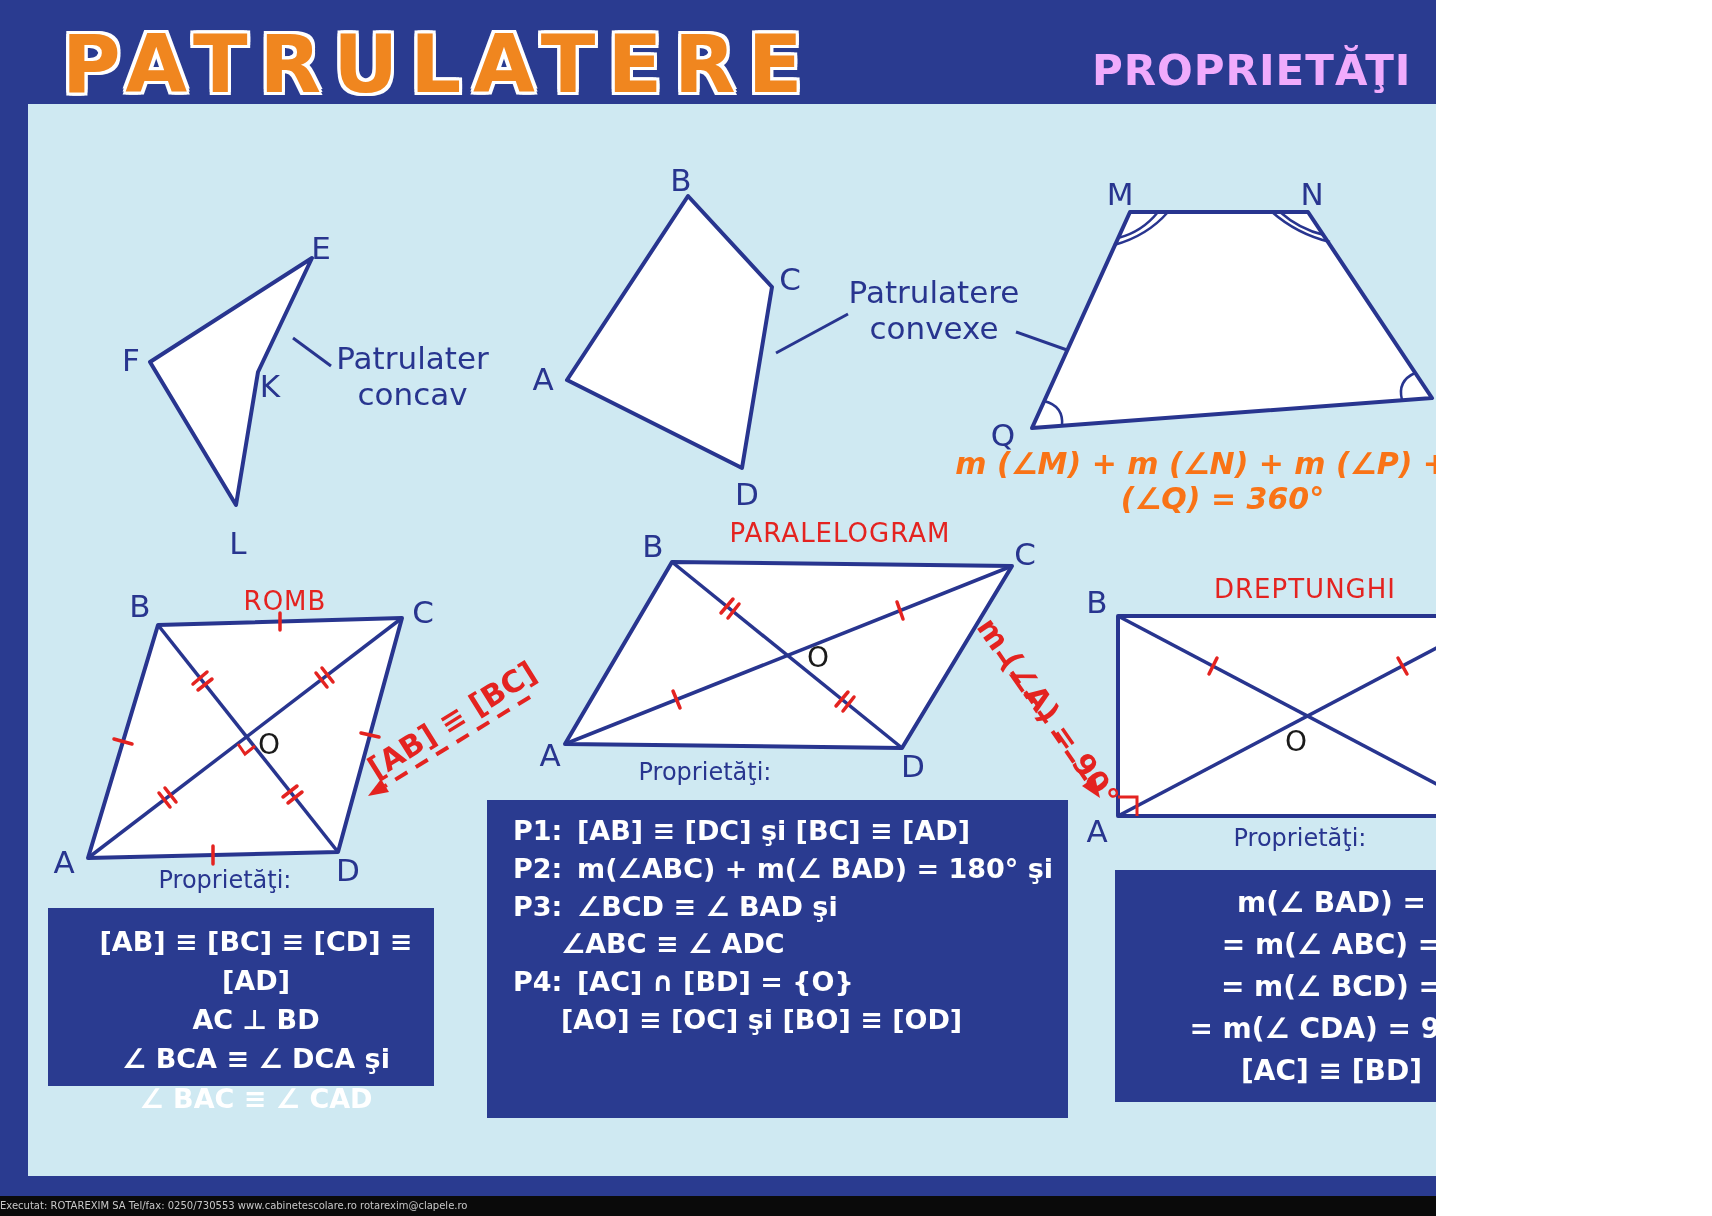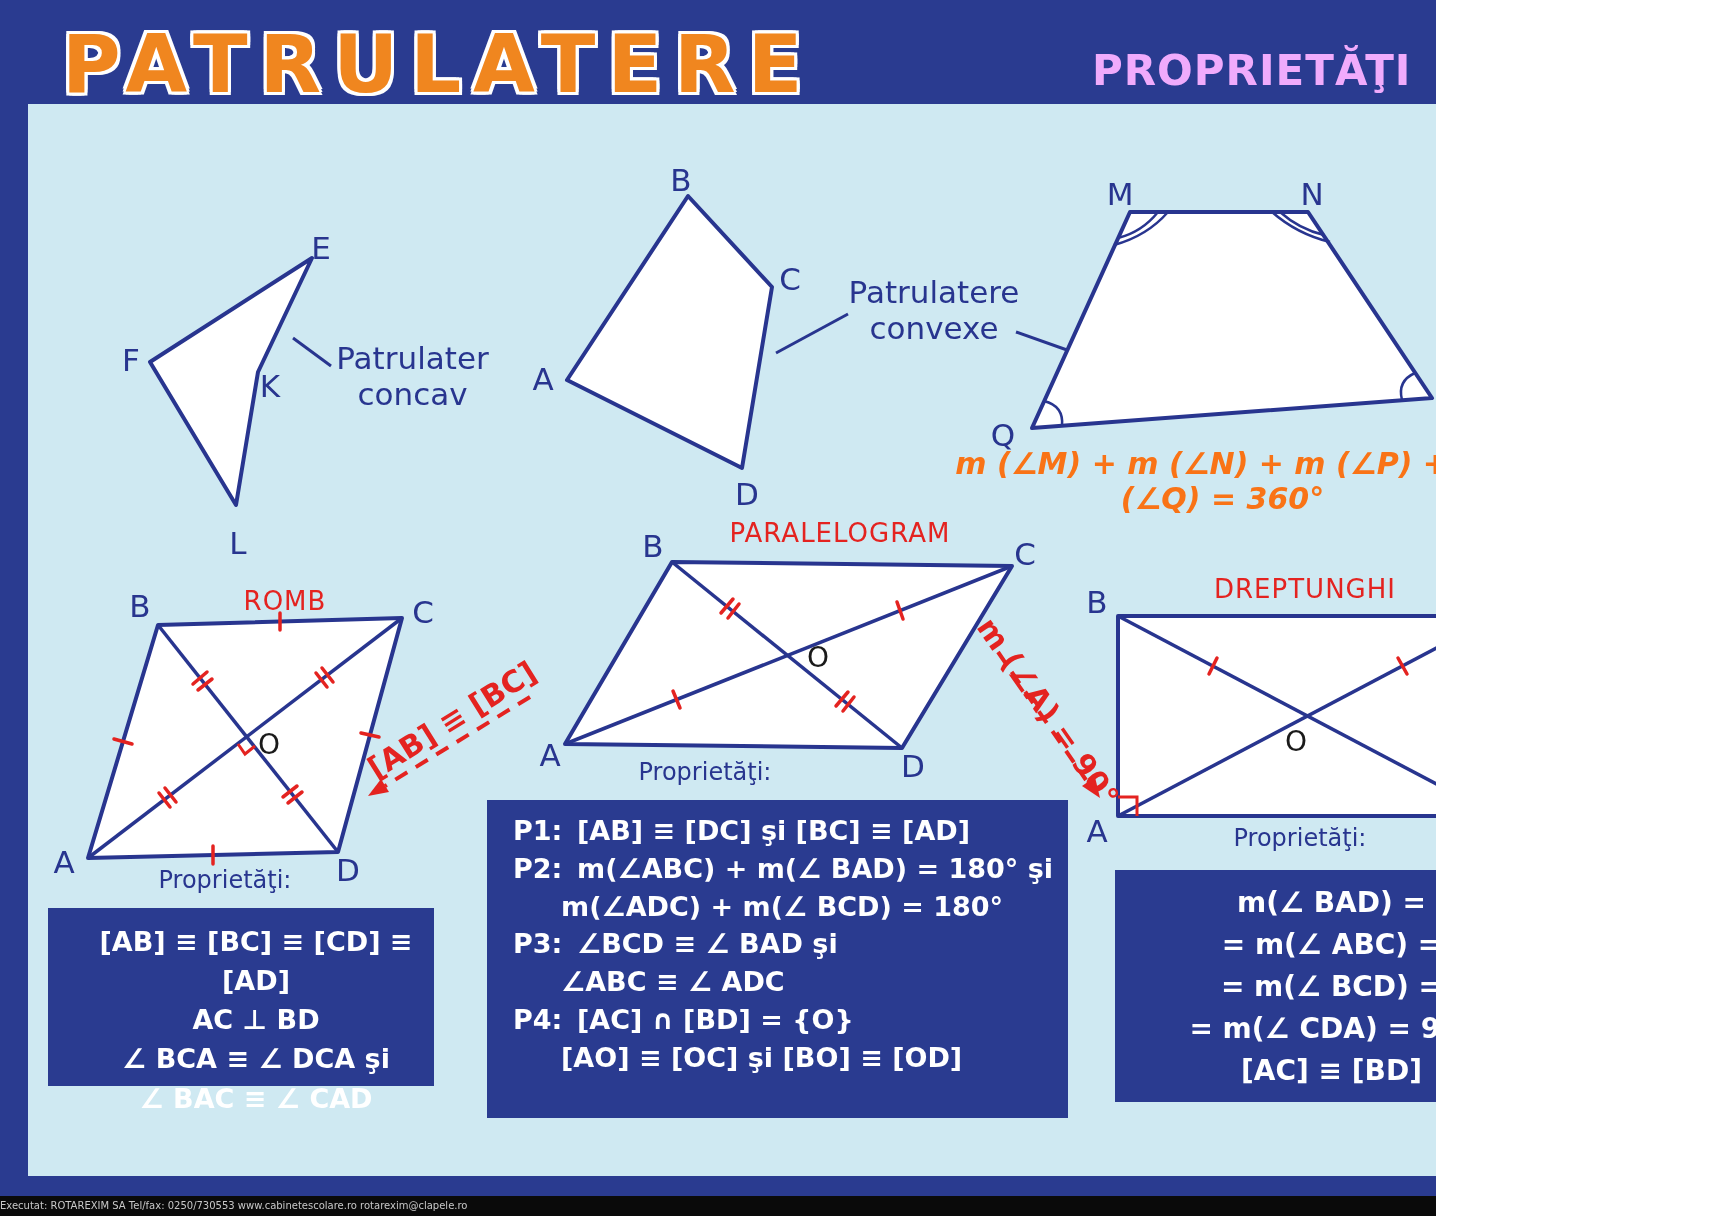--- a/index.html
+++ b/index.html
@@ -203,23 +203,20 @@
 
   <div class="box par-box">
     <div class="par-row">
       <span class="pfx">P1:</span>
       <span>[AB] ≡ [DC] şi [BC] ≡ [AD]</span>
     </div>
     <div class="par-row">
       <span class="pfx">P2:</span>
       <span>m(∠ABC) + m(∠ BAD) = 180° şi</span>
     </div>
-    <div class="par-row cont">
-      <span>m(∠ADC) + m(∠ BCD) = 180°</span>
-    </div>
     <div class="par-row">
       <span class="pfx">P3:</span>
       <span>∠BCD ≡ ∠ BAD şi</span>
     </div>
     <div class="par-row cont">
       <span>∠ABC ≡ ∠ ADC</span>
     </div>
     <div class="par-row">
       <span class="pfx">P4:</span>
       <span>[AC] ∩ [BD] = {O}</span>

